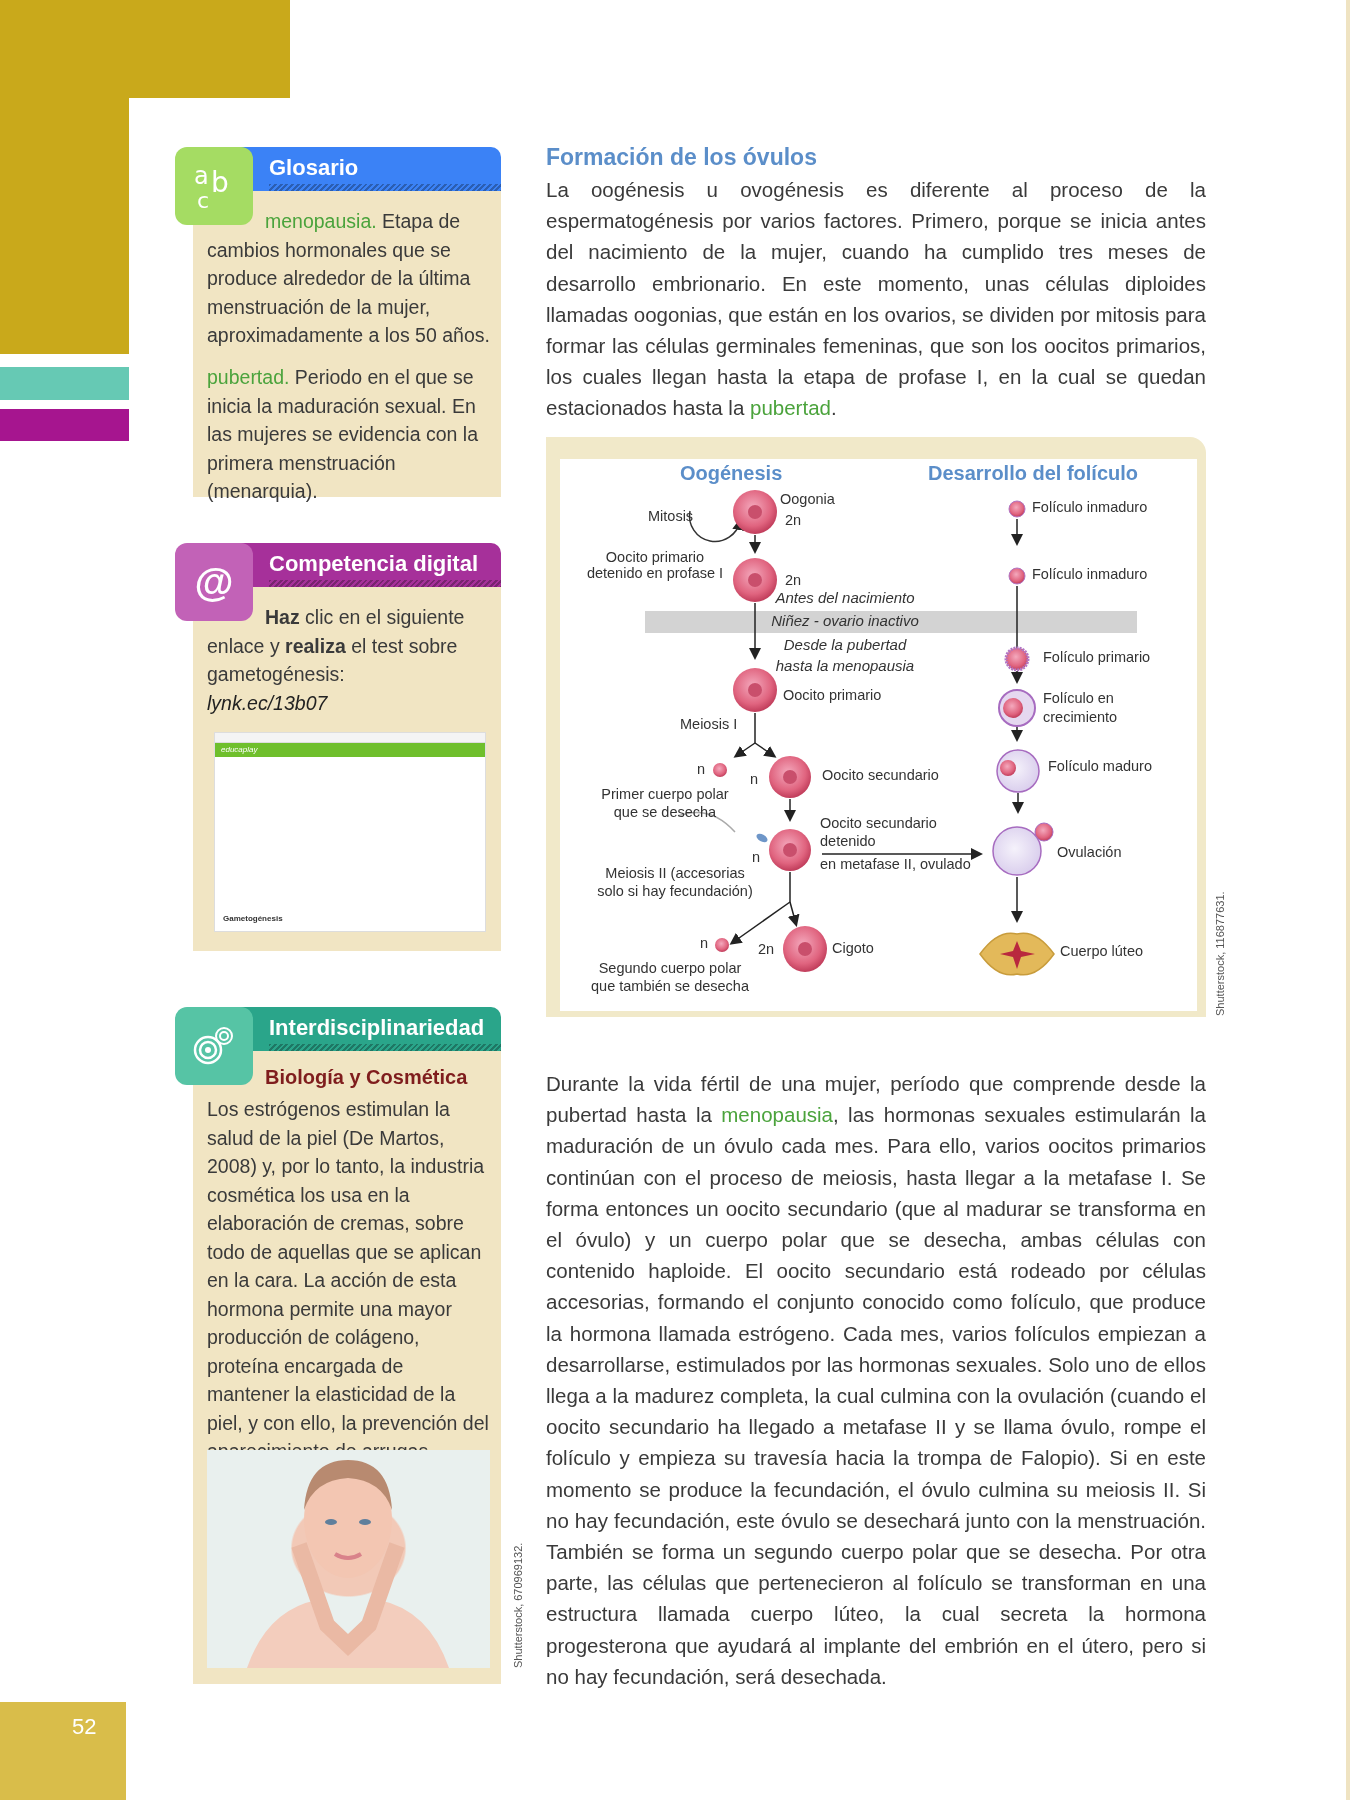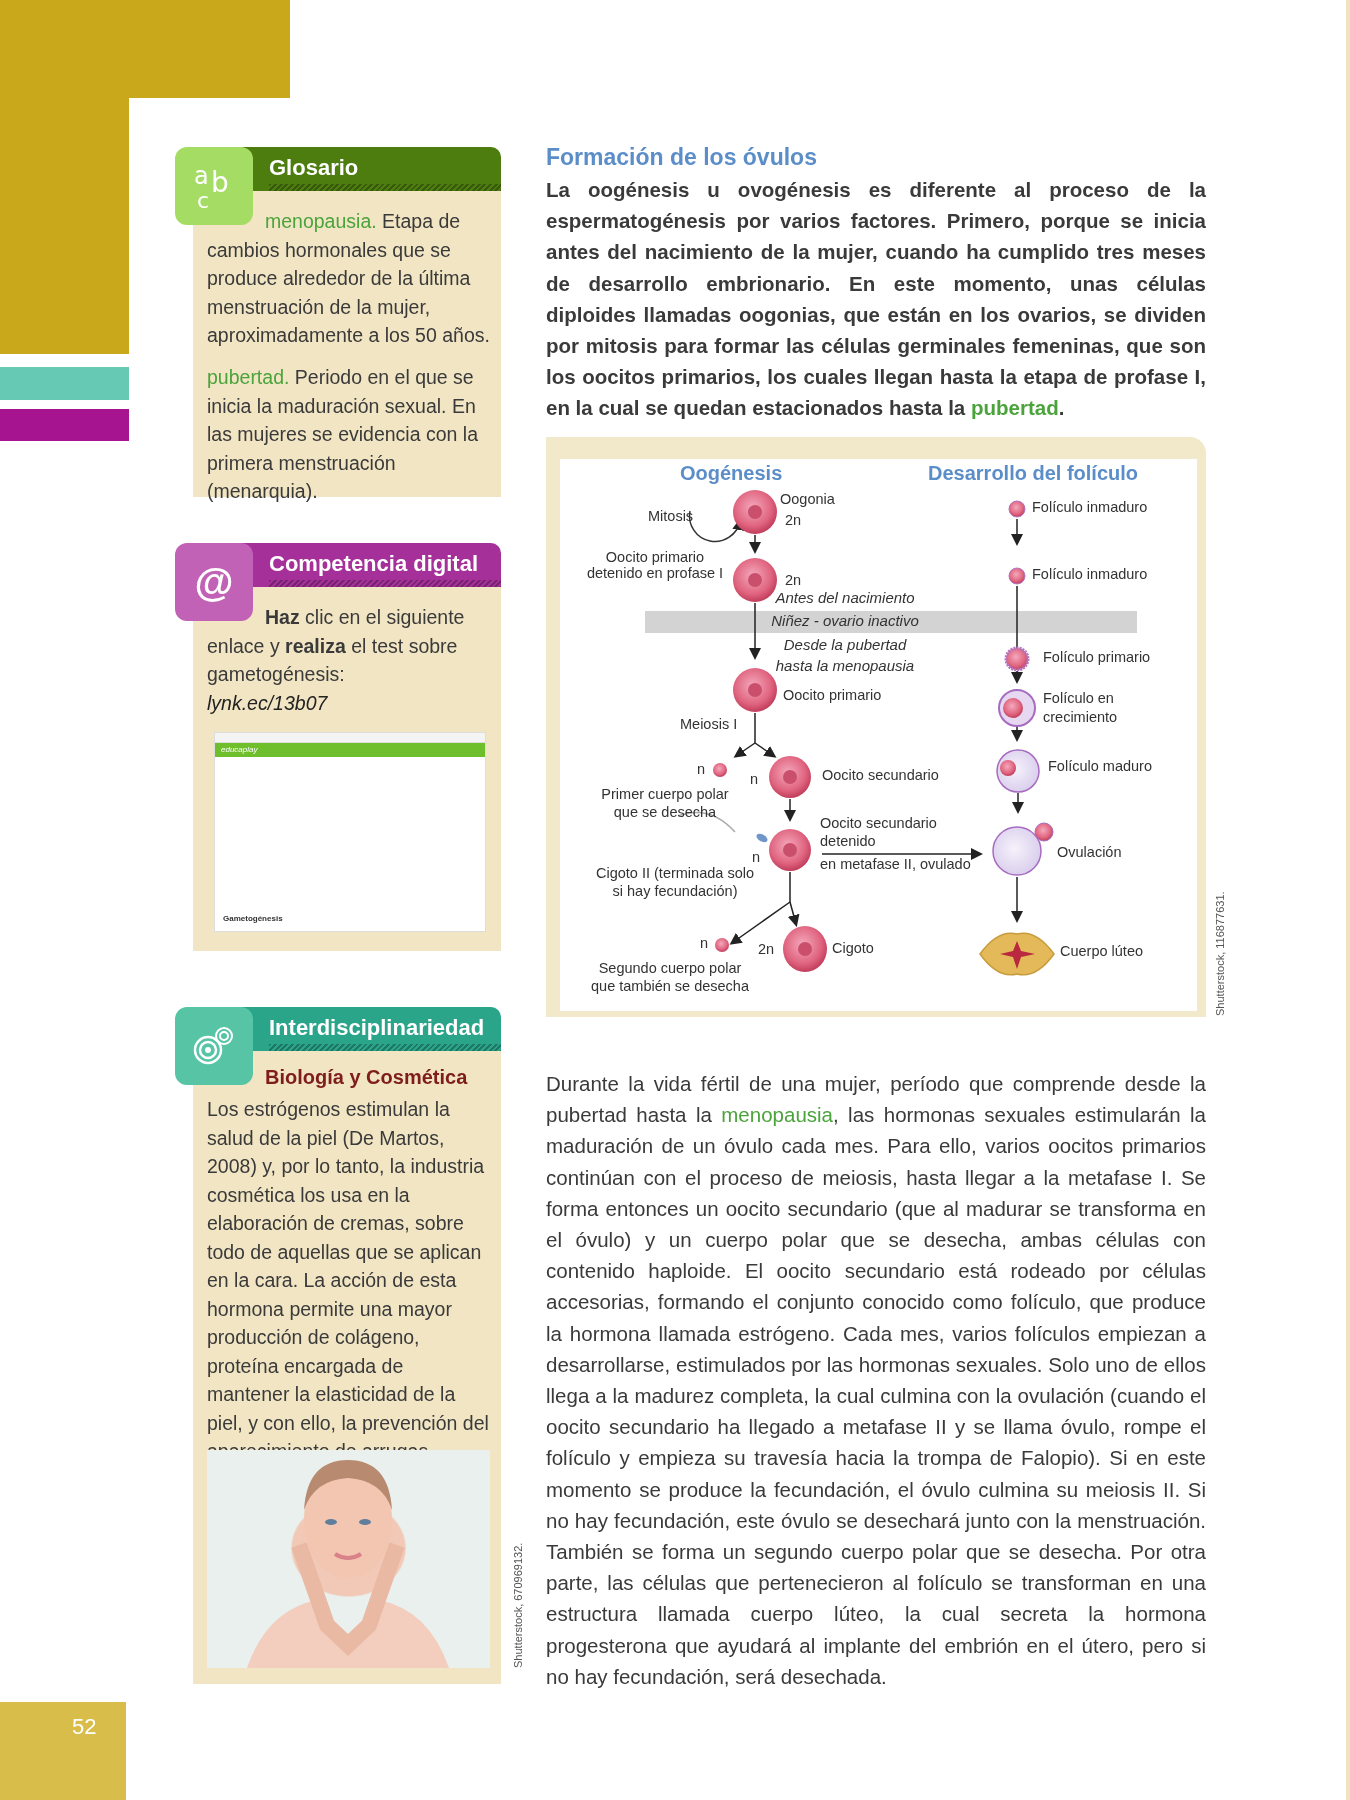--- a/index.html
+++ b/index.html
@@ -47,21 +47,21 @@
 <div class="band-gold-top"></div>
 <div class="band-gold-left"></div>
 <div class="band-teal"></div>
 <div class="band-magenta"></div>
 <div class="right-edge-line"></div>
 <div class="band-gold-bottom"></div>
 <div class="page-number">52</div>
 
 <div>
   <div class="side-box" style="top:190px;height:307px;"></div>
-  <div class="side-head" style="top:147px;background:#4d7c0f;">
+  <div class="side-head" style="top:147px;background:#3b82f6;">
     <span class="title">Glosario</span>
     <span class="hatch"></span>
   </div>
   <div class="side-icon" style="top:147px;background:#a5dc63;">
     <svg width="60" height="60" viewBox="0 0 60 60">
       <text x="10" y="28" font-size="24" fill="#fff" font-family="DejaVu Sans, sans-serif">a</text>
       <text x="27" y="36" font-size="28" fill="#fff" font-family="DejaVu Sans, sans-serif">b</text>
       <text x="13" y="52" font-size="22" fill="#fff" font-family="DejaVu Sans, sans-serif">c</text>
     </svg>
   </div>
@@ -116,21 +116,21 @@
       <ellipse cx="158" cy="72" rx="6" ry="3" fill="#5f7f9c"></ellipse>
       <path d="M128 104 Q141 112 154 104" stroke="#d9828a" stroke-width="4" fill="none"></path>
       <path d="M40 218 Q60 160 110 150 L141 200 L172 150 Q222 160 242 218Z" fill="#f3cdbd"></path>
       <path d="M92 95 L120 175 L141 195 L162 175 L190 95" stroke="#eab9a4" stroke-width="16" fill="none"></path>
     </svg>
   </div>
   <div class="credit-vertical" style="left:512px;top:1668px;">Shutterstock, 670969132.</div>
 </div>
 
 <div class="section-title">Formación de los óvulos</div>
-<div class="body-text" style="top:174px;font-weight:bold;">
+<div class="body-text" style="top:174px;">
   <span>La oogénesis u ovogénesis es diferente al proceso de la espermatogénesis por varios factores. Primero, porque se inicia antes del nacimiento de la mujer, cuando ha cumplido tres meses de desarrollo embrionario. En este momento, unas células diploides llamadas oogonias, que están en los ovarios, se dividen por mitosis para formar las células germinales femeninas, que son los oocitos primarios, los cuales llegan hasta la etapa de profase I, en la cual se quedan estacionados hasta la </span><span class="link-green">pubertad</span><span>.</span>
 </div>
 
 <div class="diagram-frame"></div>
 <div class="diagram-inner"></div>
 <svg style="position:absolute;left:560px;top:459px;" width="637" height="552" viewBox="0 0 637 552">
   <defs>
     <radialGradient id="cell" cx="45%" cy="40%" r="60%">
       <stop offset="0%" stop-color="#f4a9bd"></stop>
       <stop offset="70%" stop-color="#e0647f"></stop>
@@ -211,21 +211,21 @@
 
   <div style="position:absolute;left:223px;top:228px;">Oocito primario</div>
   <div style="position:absolute;left:120px;top:257px;">Meiosis I</div>
   <div style="position:absolute;left:137px;top:302px;">n</div>
   <div style="position:absolute;left:190px;top:312px;">n</div>
   <div style="position:absolute;left:40px;top:326px;width:130px;text-align:center;line-height:18px;">Primer cuerpo polar que se desecha</div>
   <div style="position:absolute;left:262px;top:308px;">Oocito secundario</div>
   <div style="position:absolute;left:260px;top:355px;width:130px;line-height:18px;">Oocito secundario detenido</div>
   <div style="position:absolute;left:260px;top:397px;">en metafase II, ovulado</div>
   <div style="position:absolute;left:192px;top:390px;">n</div>
-  <div style="position:absolute;left:30px;top:405px;width:170px;text-align:center;line-height:18px;">Cigoto II (terminada solo si hay fecundación)</div>
+  <div style="position:absolute;left:30px;top:405px;width:170px;text-align:center;line-height:18px;">Meiosis II (accesorias solo si hay fecundación)</div>
   <div style="position:absolute;left:140px;top:476px;">n</div>
   <div style="position:absolute;left:198px;top:482px;">2n</div>
   <div style="position:absolute;left:272px;top:481px;">Cigoto</div>
   <div style="position:absolute;left:30px;top:500px;width:160px;text-align:center;line-height:18px;">Segundo cuerpo polar que también se desecha</div>
 
   <div style="position:absolute;left:472px;top:40px;">Folículo inmaduro</div>
   <div style="position:absolute;left:472px;top:107px;">Folículo inmaduro</div>
   <div style="position:absolute;left:483px;top:190px;">Folículo primario</div>
   <div style="position:absolute;left:483px;top:230px;width:100px;line-height:19px;">Folículo en crecimiento</div>
   <div style="position:absolute;left:488px;top:299px;">Folículo maduro</div>

